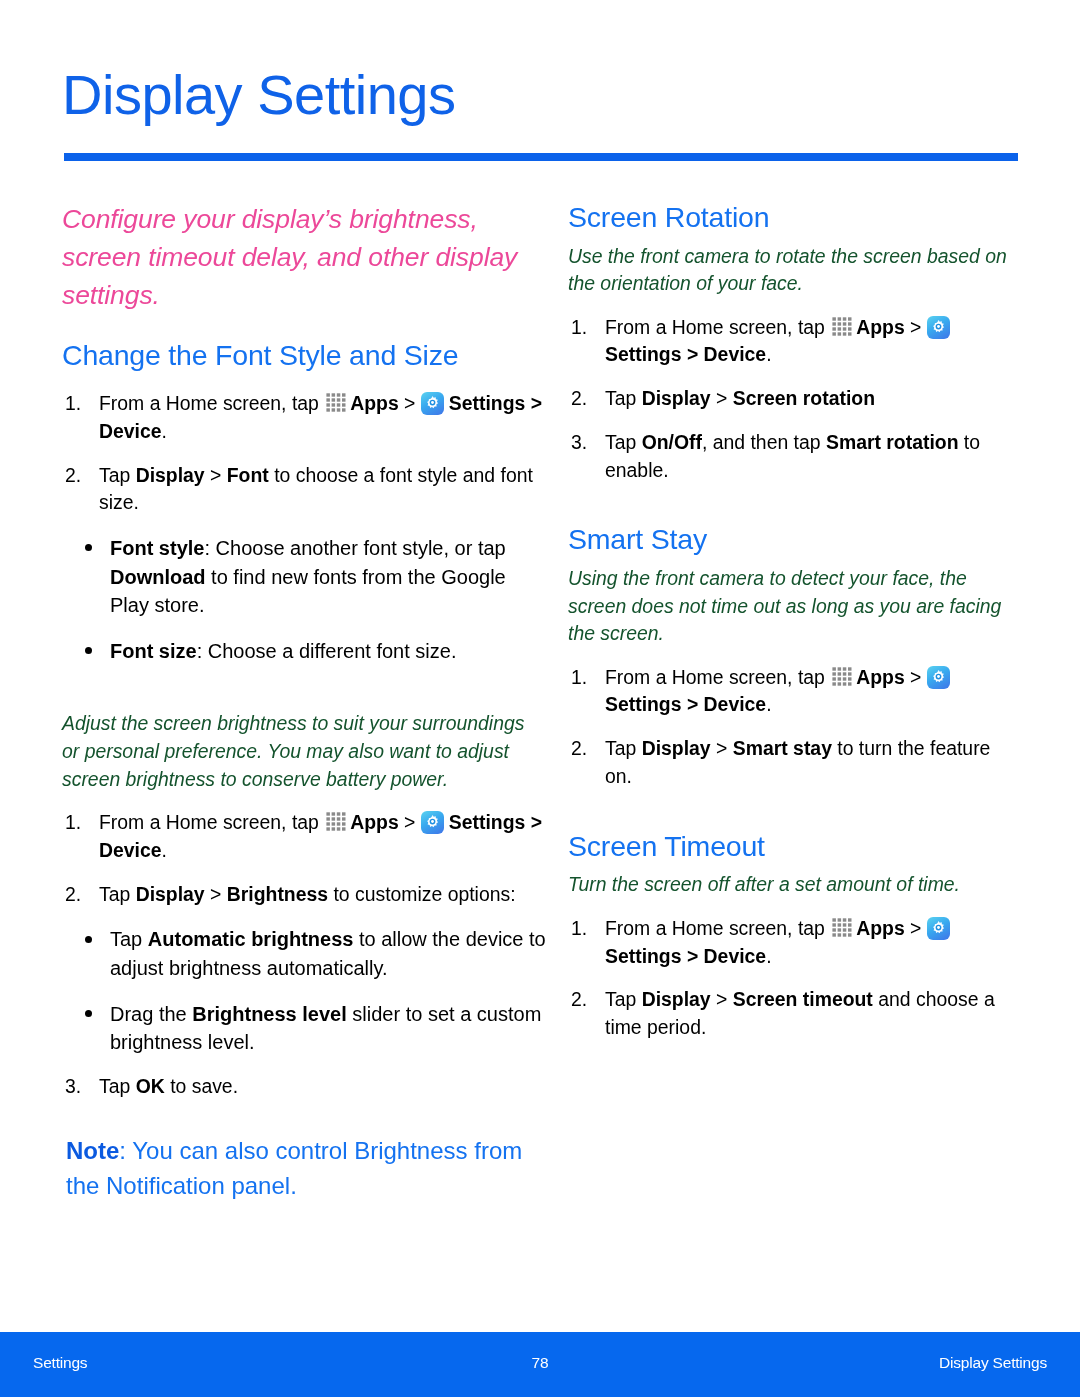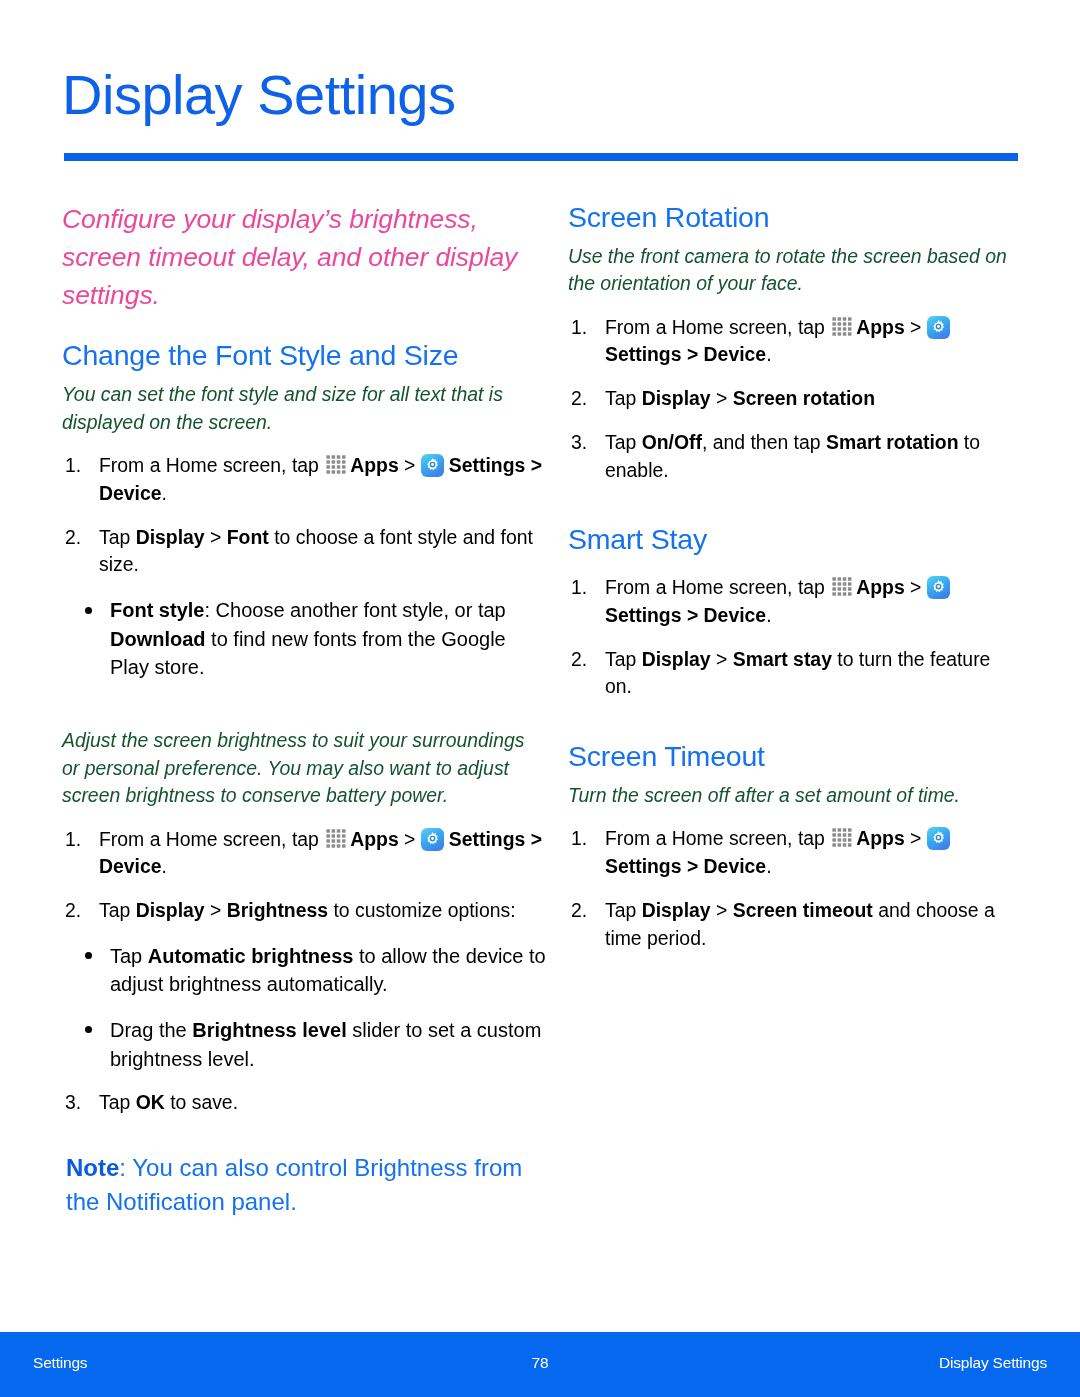--- a/index.html
+++ b/index.html
@@ -178,21 +178,20 @@
 
 <div class="page-title">Display Settings</div>
 <div class="title-rule"></div>
 
 <div class="columns">
 
   <div class="col col-left" id="col-left">
       <p class="intro">Configure your display’s brightness, screen timeout delay, and other display settings.</p>
       <div class="spacer-sm"></div>
       <h2 class="section-head">Change the Font Style and Size</h2>
-      <p class="body">You can set the font style and size for all text that is displayed on the screen.</p>
       <ol class="steps">
         <li><span class="num">1.</span><span>From a Home screen, tap <span class="apps-icon"><svg viewBox="0 0 21 20" width="21" height="20">
                 <rect x="0.4" y="0.3" width="3.5" height="3.4" fill="#8a8a8a"></rect>
                 <rect x="5.6000000000000005" y="0.3" width="3.5" height="3.4" fill="#8a8a8a"></rect>
                 <rect x="10.8" y="0.3" width="3.5" height="3.4" fill="#8a8a8a"></rect>
                 <rect x="16" y="0.3" width="3.5" height="3.4" fill="#8a8a8a"></rect>
                 <rect x="0.4" y="5.3" width="3.5" height="3.4" fill="#8a8a8a"></rect>
                 <rect x="5.6000000000000005" y="5.3" width="3.5" height="3.4" fill="#8a8a8a"></rect>
                 <rect x="10.8" y="5.3" width="3.5" height="3.4" fill="#8a8a8a"></rect>
                 <rect x="16" y="5.3" width="3.5" height="3.4" fill="#8a8a8a"></rect>
@@ -209,20 +208,21 @@
                   <path d="M12 4.2 L13.3 6.0 L15.4 5.4 L15.5 7.6 L17.6 8.2 L16.5 10.1 L17.9 11.7 L16.0 12.9 L16.3 15.0 L14.1 15.0 L13.1 16.9 L11.4 15.7 L9.6 16.6 L9.0 14.5 L6.9 14.1 L7.6 12.1 L6.3 10.4 L8.2 9.4 L8.2 7.3 L10.3 7.6 Z" opacity="0.95"></path>
                 </g>
                 <circle cx="12" cy="11" r="4.4" fill="#ffffff"></circle>
                 <circle cx="12" cy="11" r="3.0" fill="#1f8fe0"></circle>
                 <circle cx="12" cy="11" r="1.5" fill="#ffffff"></circle>
               </svg></span><b>Settings</b><b> &gt; </b><b>Device</b>.</span></li>
         <li><span class="num">2.</span><span>Tap <b>Display</b> &gt; <b>Font</b> to choose a font style and font size.</span></li>
       </ol>
       <ul class="bullets">
         <li><span class="dot"></span><span><b>Font style</b>: Choose another font style, or tap <b>Download</b> to find new fonts from the Google Play store.</span></li>
+        <li><span class="dot"></span><span><b>Font size</b>: Choose a different font size.</span></li>
       </ul>
       <div class="spacer-lg"></div>
       <p class="body">Adjust the screen brightness to suit your surroundings or personal preference. You may also want to adjust screen brightness to conserve battery power.</p>
       <ol class="steps">
         <li><span class="num">1.</span><span>From a Home screen, tap <span class="apps-icon"><svg viewBox="0 0 21 20" width="21" height="20">
                 <rect x="0.4" y="0.3" width="3.5" height="3.4" fill="#8a8a8a"></rect>
                 <rect x="5.6000000000000005" y="0.3" width="3.5" height="3.4" fill="#8a8a8a"></rect>
                 <rect x="10.8" y="0.3" width="3.5" height="3.4" fill="#8a8a8a"></rect>
                 <rect x="16" y="0.3" width="3.5" height="3.4" fill="#8a8a8a"></rect>
                 <rect x="0.4" y="5.3" width="3.5" height="3.4" fill="#8a8a8a"></rect>
@@ -284,20 +284,21 @@
                 </g>
                 <circle cx="12" cy="11" r="4.4" fill="#ffffff"></circle>
                 <circle cx="12" cy="11" r="3.0" fill="#1f8fe0"></circle>
                 <circle cx="12" cy="11" r="1.5" fill="#ffffff"></circle>
               </svg></span><b>Settings</b><b> &gt; </b><b>Device</b>.</span></li>
         <li><span class="num">2.</span><span>Tap <b>Display</b> &gt; <b>Screen rotation</b></span></li>
         <li><span class="num">3.</span><span>Tap <b>On/Off</b>, and then tap <b>Smart rotation</b> to enable.</span></li>
       </ol>
       <div class="spacer-lg"></div>
       <h2 class="section-head">Smart Stay</h2>
+      <p class="body">Using the front camera to detect your face, the screen does not time out as long as you are facing the screen.</p>
       <ol class="steps">
         <li><span class="num">1.</span><span>From a Home screen, tap <span class="apps-icon"><svg viewBox="0 0 21 20" width="21" height="20">
                 <rect x="0.4" y="0.3" width="3.5" height="3.4" fill="#8a8a8a"></rect>
                 <rect x="5.6000000000000005" y="0.3" width="3.5" height="3.4" fill="#8a8a8a"></rect>
                 <rect x="10.8" y="0.3" width="3.5" height="3.4" fill="#8a8a8a"></rect>
                 <rect x="16" y="0.3" width="3.5" height="3.4" fill="#8a8a8a"></rect>
                 <rect x="0.4" y="5.3" width="3.5" height="3.4" fill="#8a8a8a"></rect>
                 <rect x="5.6000000000000005" y="5.3" width="3.5" height="3.4" fill="#8a8a8a"></rect>
                 <rect x="10.8" y="5.3" width="3.5" height="3.4" fill="#8a8a8a"></rect>
                 <rect x="16" y="5.3" width="3.5" height="3.4" fill="#8a8a8a"></rect>

